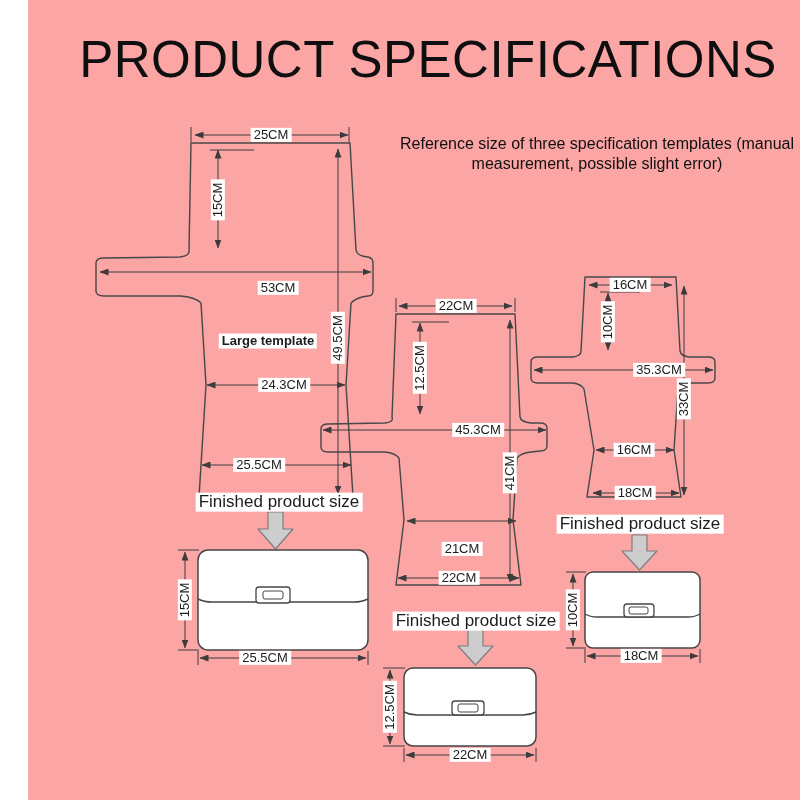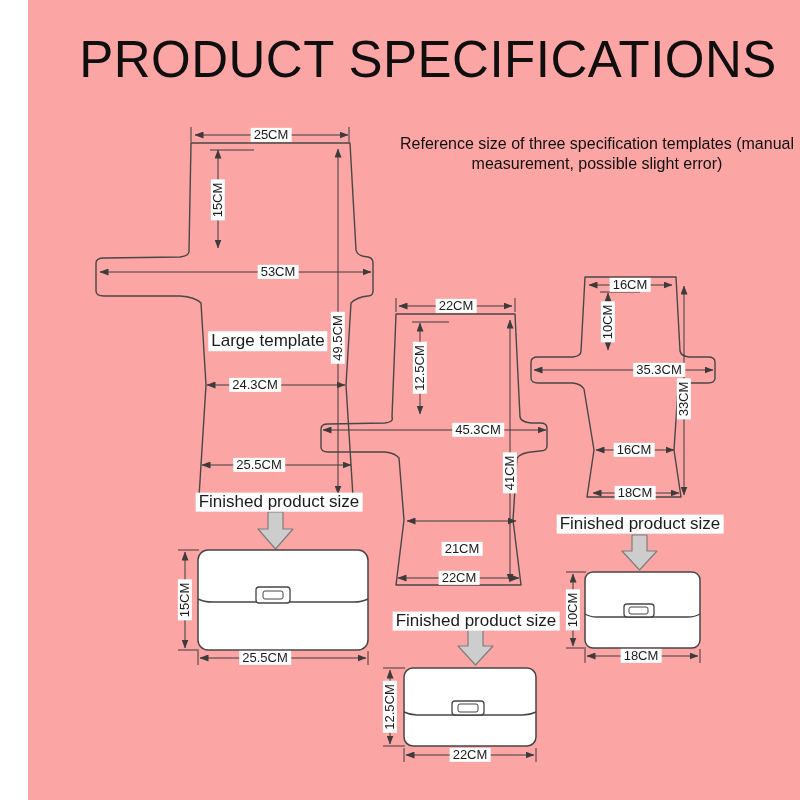--- a/index.html
+++ b/index.html
@@ -14,21 +14,21 @@
   .dim  { stroke:#3c3c3c; stroke-width:1; }
   .tick { stroke:#3c3c3c; stroke-width:1; fill:none; }
   .block-arrow { fill:#cdcdcd; stroke:#7e7e7e; stroke-width:1.2; stroke-linejoin:round; }
   .bag-body { fill:#fff; stroke:#454545; stroke-width:1.5; }
   .flap { fill:none; stroke:#454545; stroke-width:1.4; }
   .clasp-outer { fill:#fff; stroke:#454545; stroke-width:1.3; }
   .clasp-inner { fill:#fff; stroke:#454545; stroke-width:1; }
   .lab { position:absolute; transform:translate(-50%,-50%); background:#fff; padding:0 3px;
          font-size:13px; color:#1c1c1c; white-space:nowrap; line-height:1.1; }
   .lab.v { transform:translate(-50%,-50%) rotate(-90deg); }
-  .lab.t { font-size:17px; white-space:normal; text-align:left; line-height:1.15; }
+  .lab.t { font-size:13px; white-space:normal; text-align:left; line-height:1.15;font-weight:bold; }
   .lab.f { font-size:17px; }
 </style>
 </head>
 <body>
 
 <div class="page">
 
   <div class="title">PRODUCT SPECIFICATIONS</div>
   <div class="subtitle">Reference size of three specification templates (manual measurement, possible slight error)</div>
 
@@ -98,24 +98,24 @@
         <rect class="clasp-outer" x="596" y="604" width="30" height="13" rx="3"></rect>
         <rect class="clasp-inner" x="601" y="607" width="19" height="7" rx="2"></rect>
       </g>
       <line class="dim" x1="545" y1="574" x2="545" y2="646" marker-start="url(#ah-s)" marker-end="url(#ah-e)"></line>
       <line class="dim" x1="559" y1="656" x2="670" y2="656" marker-start="url(#ah-s)" marker-end="url(#ah-e)"></line>
     </g>
   </svg>
 
   <div class="lab" style="left:243px;top:135px">25CM</div>
   <div class="lab v" style="left:190px;top:200px">15CM</div>
-  <div class="lab" style="left:250px;top:272px">53CM</div>
+  <div class="lab" style="left:250px;top:288px">53CM</div>
   <div class="lab v" style="left:310px;top:338px">49.5CM</div>
   <div class="lab t" style="left:240px;top:341px">Large template</div>
-  <div class="lab" style="left:227px;top:385px">24.3CM</div>
+  <div class="lab" style="left:256px;top:385px">24.3CM</div>
   <div class="lab" style="left:231px;top:465px">25.5CM</div>
   <div class="lab f" style="left:251px;top:502px">Finished product size</div>
   <div class="lab v" style="left:157px;top:600px">15CM</div>
   <div class="lab" style="left:237px;top:658px">25.5CM</div>
 
   <div class="lab" style="left:428px;top:306px">22CM</div>
   <div class="lab v" style="left:392px;top:368px">12.5CM</div>
   <div class="lab" style="left:450px;top:430px">45.3CM</div>
   <div class="lab v" style="left:482px;top:473px">41CM</div>
   <div class="lab" style="left:434px;top:549px">21CM</div>

